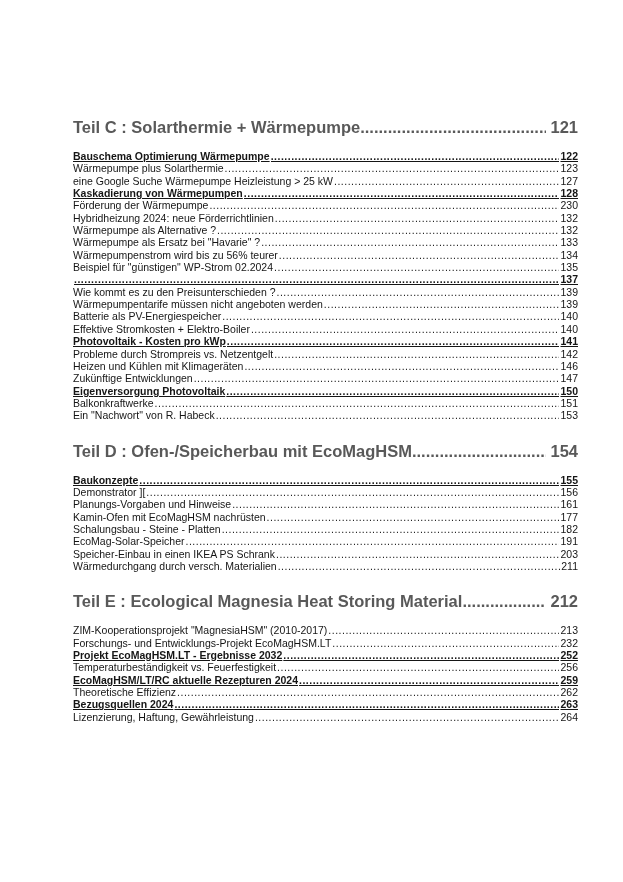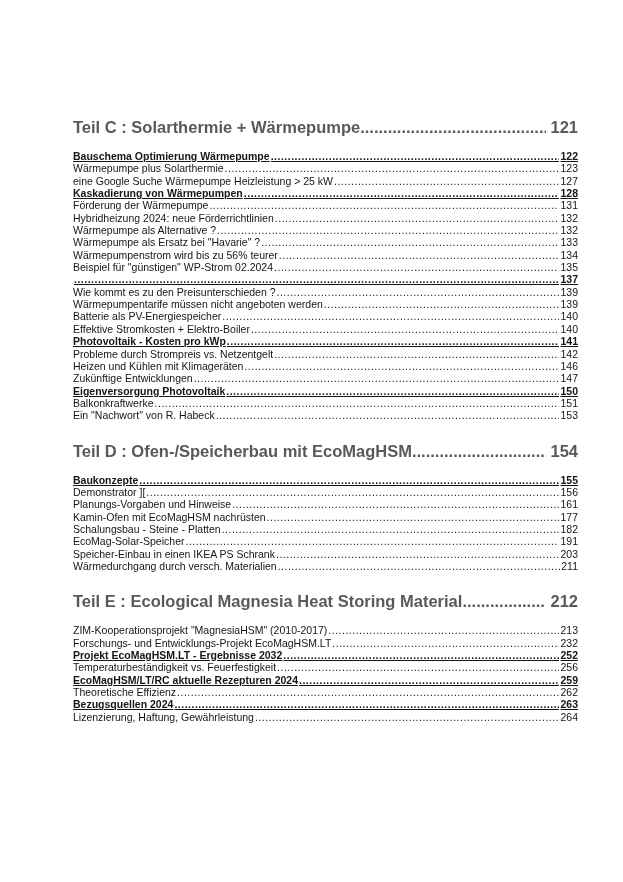--- a/index.html
+++ b/index.html
@@ -117,21 +117,21 @@
 
   <div class="entry-row bold">
     <span class="e-title">Kaskadierung von Wärmepumpen</span>
     <span class="e-leader"></span>
     <span class="e-page">128</span>
   </div>
 
   <div class="entry-row">
     <span class="e-title">Förderung der Wärmepumpe</span>
     <span class="e-leader"></span>
-    <span class="e-page">131</span>
+    <span class="e-page">230</span>
   </div>
 
   <div class="entry-row">
     <span class="e-title">Hybridheizung 2024: neue Förderrichtlinien</span>
     <span class="e-leader"></span>
     <span class="e-page">132</span>
   </div>
 
   <div class="entry-row">
     <span class="e-title">Wärmepumpe als Alternative ?</span>

